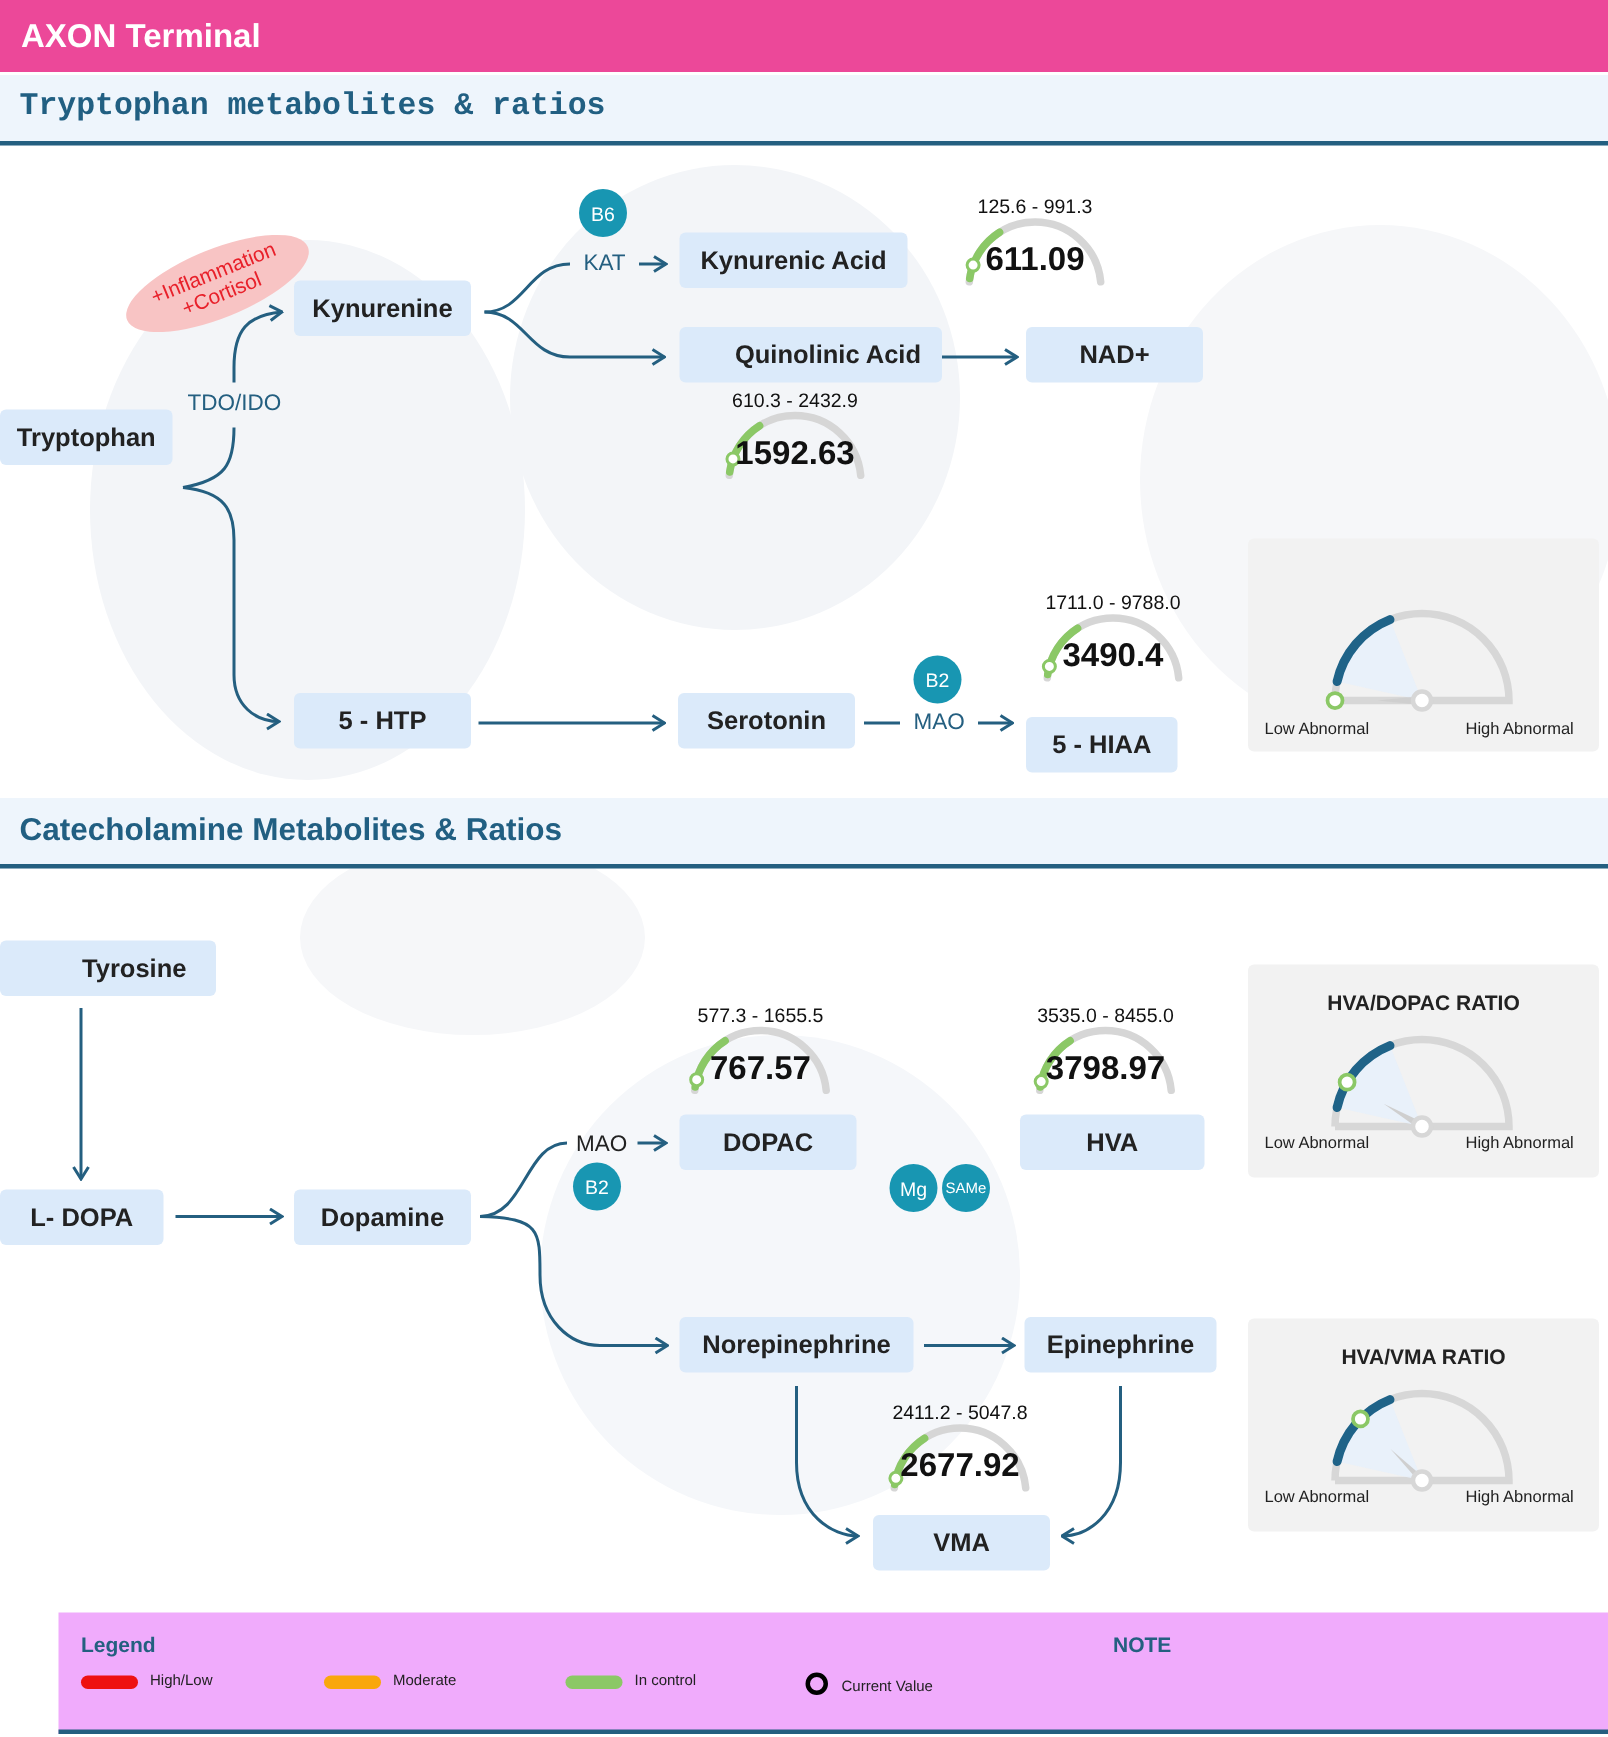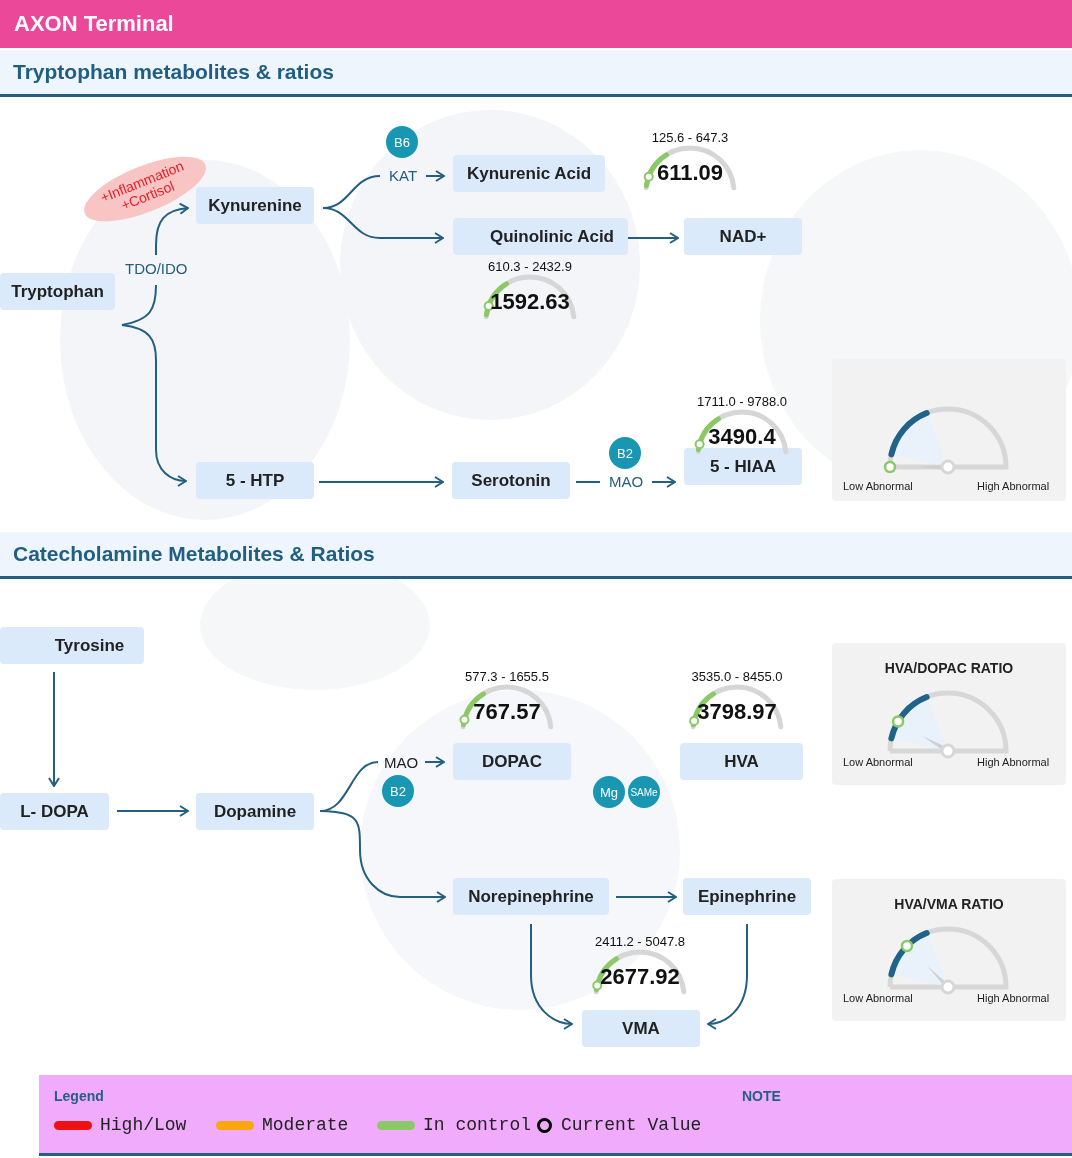--- a/index.html
+++ b/index.html
@@ -17,41 +17,41 @@
   .gauge .val { position:absolute; left:0; width:110px; top:30px; text-align:center; font-size:22px; font-weight:bold; color:#111; }
   .gauge svg { position:absolute; left:0; top:0; }
   .ratio { position:absolute; width:234px; height:142px; background:#f2f2f2; border-radius:4px; }
   .ratio .rtitle { position:absolute; left:0; width:234px; top:10px; text-align:center; font-size:14px; font-weight:bold; color:#222; line-height:16px; }
   .ratio .lo, .ratio .hi { position:absolute; font-size:11px; color:#222; }
   .ratio svg { position:absolute; left:0; top:0; }
   .infl { position:absolute; left:80px; top:166px; width:130px; height:46px; border-radius:50%; background:#f8c4c4; transform:rotate(-22deg); }
   .infl-text { position:absolute; left:80px; top:166px; width:130px; height:46px; transform:rotate(-22deg); color:#e8202a; font-size:14px; text-align:center; line-height:15px; display:flex; flex-direction:column; justify-content:center; }
   .legend { position:absolute; left:0; top:1075px; width:1072px; height:78px; background:#f0abfc; border-bottom:3px solid #245f80;margin-left:39px; }
   .legend .lt { position:absolute; left:15px; top:13px; color:#245f80; font-size:14px; font-weight:bold; }
-  .legend .item { position:absolute; top:40px; font-size:18px; color:#222; display:flex; align-items:center;font-family:Liberation Mono, monospace; }
+  .legend .item { position:absolute; top:40px; font-size:10px; color:#222; display:flex; align-items:flex-end; }
   .legend .sw { width:38px; height:9px; border-radius:5px; margin-right:8px; display:inline-block; }
   .legend .ring { width:9px; height:9px; border-radius:50%; border:3px solid #000; margin-right:9px; display:inline-block; }
   .legend .nt { position:absolute; left:703px; top:13px; color:#245f80; font-size:14px; font-weight:bold; }
   .legend .ntext { position:absolute; left:703px; top:36px; width:340px; font-size:14px; color:#222; line-height:17px; }
   svg.arrows { position:absolute; left:0; top:0; }
 </style>
 </head>
 <body>
 
 <div class="topbar">
   <div class="title">AXON Terminal</div>
 </div>
 
 <div class="bg-shape" style="left:60px;top:160px;width:290px;height:360px;"></div>
 <div class="bg-shape" style="left:340px;top:110px;width:300px;height:310px;"></div>
 <div class="bg-shape" style="left:760px;top:150px;width:320px;height:340px;background:#f6f7f9;"></div>
 <div class="bg-shape" style="left:200px;top:560px;width:230px;height:130px;background:#f6f7f9;"></div>
 <div class="bg-shape" style="left:360px;top:690px;width:320px;height:320px;background:#f5f7fa;"></div>
 
-<div class="section" style="top:50px;">
+<div class="section" style="top:50px;font-family:Liberation Mono, monospace;">
   <div class="stitle">Tryptophan metabolites &amp; ratios</div>
 </div>
 <div class="section" style="top:532px;">
   <div class="stitle">Catecholamine Metabolites &amp; Ratios</div>
 </div>
 
 <svg class="arrows" width="1072" height="1158">
   <defs>
     <marker id="ah" markerWidth="10" markerHeight="12" refX="9" refY="6" orient="auto" markerUnits="userSpaceOnUse">
       <path d="M1,1 L9,6 L1,11" fill="none" stroke="#245f80" stroke-width="2"></path>
@@ -87,35 +87,35 @@
   <span>+Cortisol</span>
 </div>
 
 <div class="node" style="left:0;top:273px;width:115px;height:37px;">Tryptophan</div>
 <div class="node" style="left:196px;top:187px;width:118px;height:37px;">Kynurenine</div>
 <div class="node" style="left:453px;top:155px;width:152px;height:37px;">Kynurenic Acid</div>
 <div class="node" style="left:453px;top:218px;width:152px;height:37px;padding-left:23px;">Quinolinic Acid</div>
 <div class="node" style="left:684px;top:218px;width:118px;height:37px;">NAD+</div>
 <div class="node" style="left:196px;top:462px;width:118px;height:37px;">5 - HTP</div>
 <div class="node" style="left:452px;top:462px;width:118px;height:37px;">Serotonin</div>
-<div class="node" style="left:684px;top:448px;width:118px;height:37px;">5 - HIAA</div>
+<div class="node" style="left:684px;top:478px;width:101px;height:37px;">5 - HIAA</div>
 
 <div class="enz" style="left:125px;top:260px;">TDO/IDO</div>
 <div class="enz" style="left:389px;top:167px;">KAT</div>
 <div class="enz" style="left:609px;top:473px;">MAO</div>
 <div class="cof" style="left:386px;top:126px;">B6</div>
 <div class="cof" style="left:609px;top:437px;">B2</div>
 
 <div class="gauge" style="left:635px;top:130px;">
     <svg width="110" height="70">
       <path d="M11.195273557464482,57.85923421398537 A44,44 0 0 1 98.80472644253553,57.859234213985374" fill="none" stroke="#d6d6d6" stroke-width="5" stroke-linecap="round"></path>
       <path d="M11.456970093116844,55.675085255256086 A44,44 0 0 1 31.423621020924138,24.849571277911345" fill="none" stroke="#8bc866" stroke-width="5" stroke-linecap="round"></path>
       <circle cx="13.735139128267129" cy="46.72874408450538" r="4" fill="#fff" stroke="#8bc866" stroke-width="2"></circle>
     </svg>
-  <div class="range">125.6 - 647.3</div>
+  <div class="range">125.6 - 991.3</div>
   <div class="val">611.09</div>
 </div>
 <div class="gauge" style="left:475px;top:259px;">
     <svg width="110" height="70">
       <path d="M11.195273557464482,57.85923421398537 A44,44 0 0 1 98.80472644253553,57.859234213985374" fill="none" stroke="#d6d6d6" stroke-width="5" stroke-linecap="round"></path>
       <path d="M11.456970093116844,55.675085255256086 A44,44 0 0 1 31.423621020924138,24.849571277911345" fill="none" stroke="#8bc866" stroke-width="5" stroke-linecap="round"></path>
       <circle cx="13.652394312306413" cy="46.95421973126655" r="4" fill="#fff" stroke="#8bc866" stroke-width="2"></circle>
     </svg>
   <div class="range">610.3 - 2432.9</div>
   <div class="val">1592.63</div>

